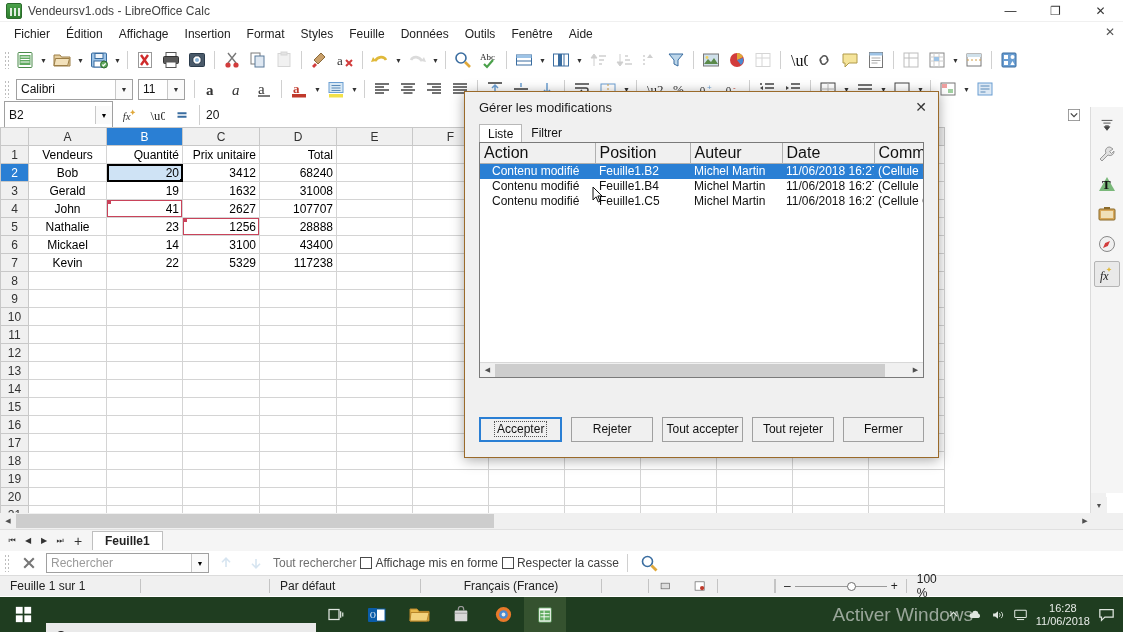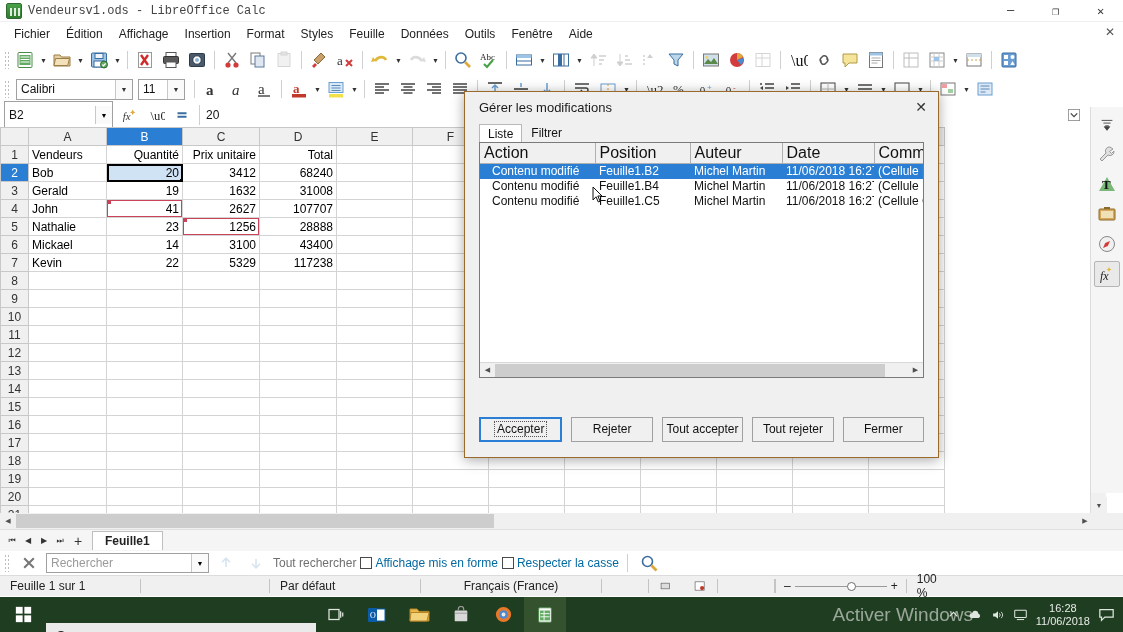--- a/index.html
+++ b/index.html
@@ -9,21 +9,21 @@
     overflow: hidden;
     font-family: "Liberation Sans", sans-serif;
     font-size: 12px;
     background: #ffffff;
   }
   #app { position: relative; width: 1123px; height: 632px; }
 
   
   .titlebar {
     height: 22px; background: #ffffff; display: flex; align-items: center;
-    border-bottom: 1px solid #f0f0f0; position: relative; font-family: Liberation Mono, monospace;
+    border-bottom: 1px solid #f0f0f0; position: relative;
   }
   .title-icon {
     width: 16px; height: 16px; margin: 0 6px 0 6px; position: relative;
     background: linear-gradient(#4aa14a,#2f7d2f); border-radius: 2px;
     border: 1px solid #2c6b2c;
   }
   .title-icon::after {
     content: ""; position: absolute; left: 3px; top: 4px; width: 10px; height: 8px;
     background:
       linear-gradient(90deg, #fff 0 2px, transparent 2px 4px, #fff 4px 6px, transparent 6px 8px, #fff 8px 10px);
@@ -111,21 +111,21 @@
     background: #f0f0f0; color: #333; font-weight: normal; text-align: center;
     border: 1px solid #c8c8c8;
   }
   .grid th.sel { background: #2a7fd4; color: #fff; }
   .grid td.rowhdr {
     background: #f0f0f0; text-align: center; color: #333; border: 1px solid #c8c8c8;
     width: 28px;
   }
   .grid td.rowhdr.sel { background: #2a7fd4; color: #fff; }
   td.num { text-align: right; }
-  td.txt { text-align: left; }
+  td.txt { text-align: center; }
   td.cursor {
     outline: 2px solid #000; outline-offset: -2px; background: #cfe3f5; position: relative;
   }
   td.tracked { position: relative; }
   .track-box {
     position: absolute; left: 0; top: 0; right: 0; bottom: 0;
     border: 1px solid #c9435a; pointer-events: none;
   }
   .track-box::before {
     content: ""; position: absolute; left: -1px; top: -1px; width: 4px; height: 4px;
@@ -189,21 +189,21 @@
   
   .findbar {
     height: 24px; background: #fff; display: flex; align-items: center; padding-left: 4px; gap: 4px;
   }
   .findinput {
     width: 163px; height: 20px; border: 1px solid #a0a0a0; background: #fff; display: flex;
     align-items: center; font-size: 12px;
   }
   .findinput .ph { padding: 0 4px; color: #9a9a9a; flex: 1; }
   .findlabel { font-size: 12px; color: #6f6f6f; }
-  .chk { display: flex; align-items: center; gap: 3px; font-size: 12px; color: #0369a1; }
+  .chk { display: flex; align-items: center; gap: 3px; font-size: 12px; color: #404040; }
   .chkbox { width: 12px; height: 12px; border: 1px solid #4a4a4a; background: #fff; }
 
   
   .statusbar {
     height: 21px; background: #f0f0f0; display: flex; align-items: center;
     font-size: 12px; color: #222; border-top: 1px solid #dcdcdc;
   }
   .sb-cell { padding: 0 10px; height: 21px; display: flex; align-items: center; }
   .sb-div { width: 1px; height: 14px; background: #c4c4c4; }
   .zoomslider { display: flex; align-items: center; gap: 4px; padding: 0 8px; }

